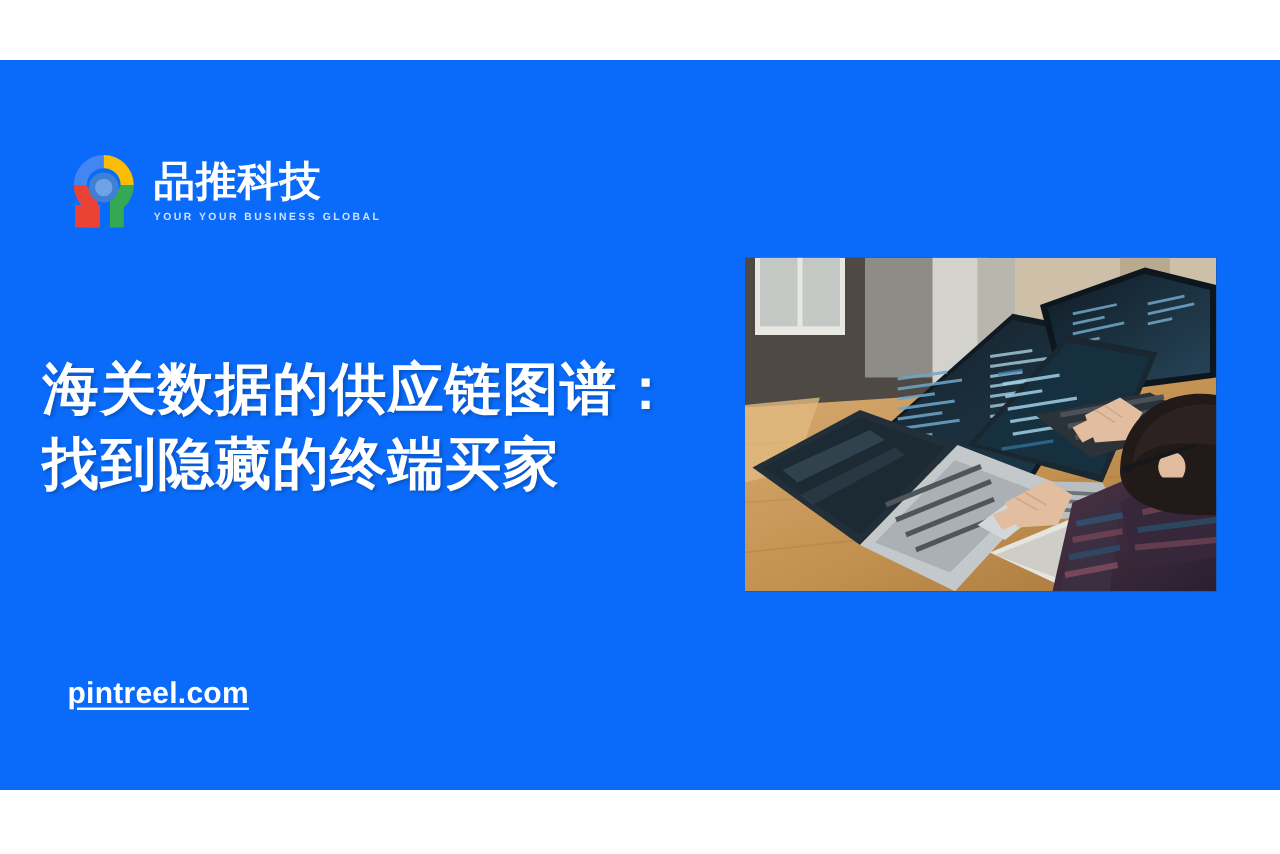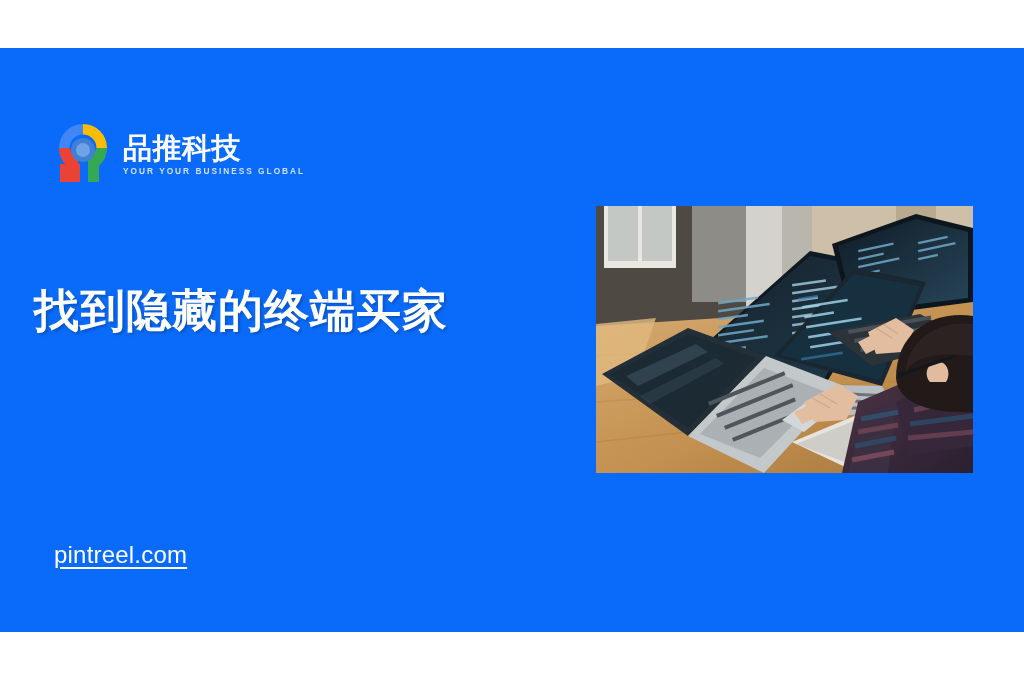--- a/index.html
+++ b/index.html
@@ -60,22 +60,22 @@
     flex: none;
     display: block;
   }
   .logo-textblock {
     display: flex;
     flex-direction: column;
     justify-content: center;
     padding-top: 3px;
   }
   .logo-name {
-    font-family: Liberation Sans, sans-serif;
-    font-size: 29px;
+    font-family: Liberation Mono, monospace;
+    font-size: 33px;
     font-weight: bold;
     color: #ffffff;
     line-height: 1.05;
     letter-spacing: 0.5px;
     white-space: nowrap;
   }
   .logo-tagline {
     margin-top: 3px;
     font-family: "Liberation Sans", sans-serif;
     font-size: 8.3px;
@@ -105,21 +105,21 @@
   .headline-line.line1 { text-align: left; }
   .headline-line.line2 { text-align: left; padding-right: 8px; }
 
   
   .site-url {
     position: absolute;
     left: 54px;
     top: 541px;
     font-family: "Liberation Sans", sans-serif;
     font-size: 24px;
-    font-weight: normal;
+    font-weight: bold;
     color: #ffffff;
     text-decoration: underline;
     text-underline-offset: 4px;
     letter-spacing: 0.2px;
   }
 
   
   .photo {
     position: absolute;
     left: 596px;
@@ -158,20 +158,21 @@
       <circle cx="31" cy="30" r="12" fill="#3f7fd4"></circle>
       <circle cx="31" cy="30" r="7" fill="#6ea4e6"></circle>
     </svg>
     <div class="logo-textblock">
       <div class="logo-name">品推科技</div>
       <div class="logo-tagline">YOUR YOUR BUSINESS GLOBAL</div>
     </div>
   </div>
 
   <div class="headline">
+    <div class="headline-line line1">海关数据的供应链图谱：</div>
     <div class="headline-line line2">找到隐藏的终端买家</div>
   </div>
 
   <div class="site-url">pintreel.com</div>
 
   <div class="photo">
     <svg viewBox="0 0 377 267">
       <defs>
         <linearGradient id="wallG" x1="0" y1="0" x2="0" y2="1">
           <stop offset="0%" stop-color="#cfcdc6"></stop>

